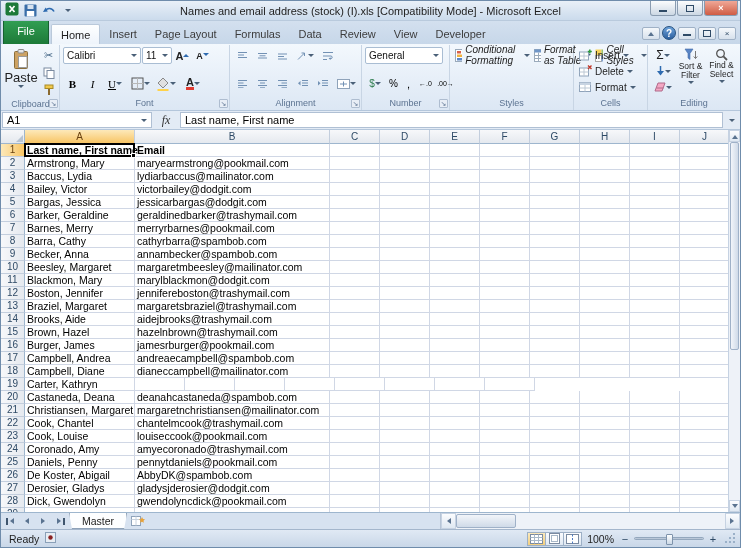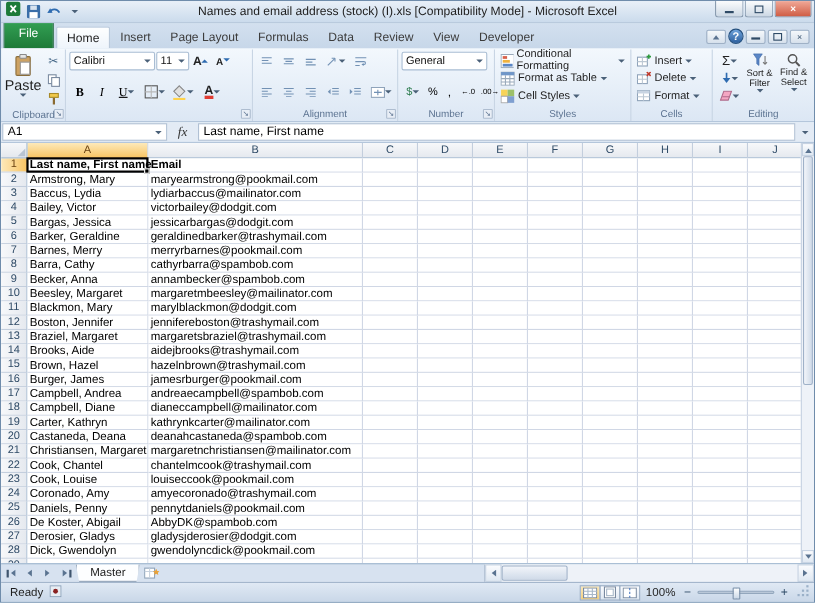--- a/index.html
+++ b/index.html
@@ -270,20 +270,21 @@
                 </svg>
                 <span class="dar"></span>
               </span>
             <span class="sb" style="width:26px;">
                 <span class="fc">A</span>
                 <span class="dar"></span>
               </span>
           </div>
         </div>
       </div>
+      <div class="rg-label">Font</div>
       <span class="launcher">↘</span>
     </div>
 
     <div class="rgroup" style="width:132px;">
       <div class="rg-body">
         <div class="rows2">
           <div class="frow">
             <span class="sb">
                 <svg width="11" height="9">
                   <path d="M1 1.5H10 M1 4H7 M1 6.5H10" stroke="#7291b4"></path>
@@ -383,21 +384,21 @@
                 <span>.00→</span>
               </span>
           </div>
         </div>
       </div>
       <div class="rg-label">Number</div>
       <span class="launcher">↘</span>
     </div>
 
     <div class="rgroup" style="width:124px;">
-      <div class="rg-body" style="flex-direction:column;">
+      <div class="rg-body" style="font-style:italic;">
         <div class="stybtn">
           <svg width="13" height="13">
               <rect x="0.5" y="0.5" width="12" height="12" fill="#fff" stroke="#9aaabb"></rect>
               <rect x="2" y="2" width="4" height="2.5" fill="#d8604a"></rect>
               <rect x="2" y="5.5" width="6.5" height="2.5" fill="#f0b23e"></rect>
               <rect x="2" y="9" width="9" height="2.5" fill="#5a86c6"></rect>
             </svg>
           <span>Conditional Formatting</span>
             <span class="dar"></span>
         </div>
@@ -762,21 +763,20 @@
             <div class="cell w-s"></div>
             <div class="cell w-s"></div>
             <div class="cell w-s"></div>
             <div class="cell w-s"></div>
             <div class="cell w-s"></div>
             <div class="cell w-s"></div>
           </div>
           <div class="grow">
             <div class="rowhdr">19</div>
             <div class="cell w-a">Carter, Kathryn</div>
-            <div class="cell w-b">kathrynkcarter@mailinator.com</div>
             <div class="cell w-s"></div>
             <div class="cell w-s"></div>
             <div class="cell w-s"></div>
             <div class="cell w-s"></div>
             <div class="cell w-s"></div>
             <div class="cell w-s"></div>
             <div class="cell w-s"></div>
             <div class="cell w-s"></div>
           </div>
           <div class="grow">

